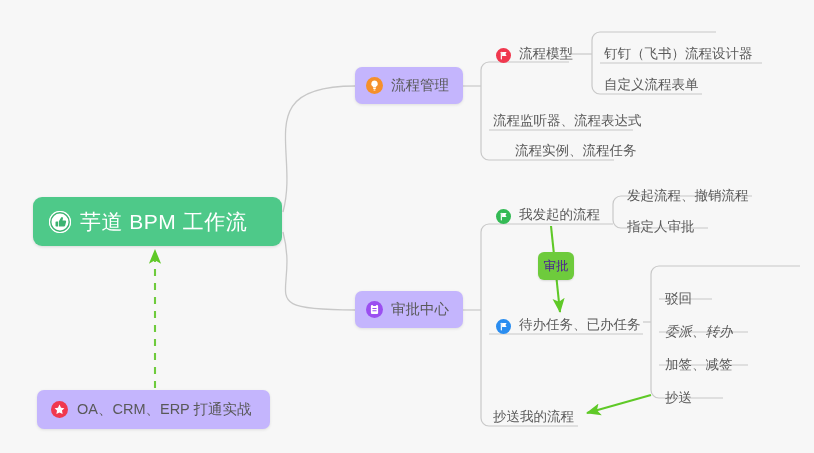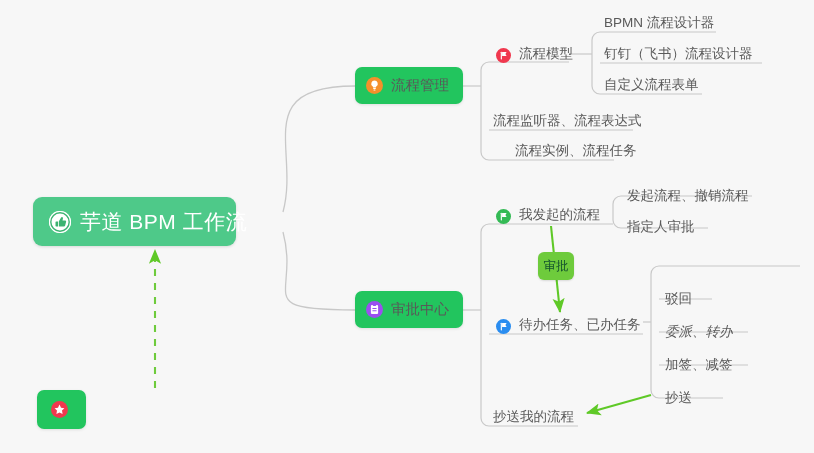--- a/index.html
+++ b/index.html
@@ -26,37 +26,37 @@
     width: 814px;
     height: 453px;
     pointer-events: none;
   }
 
   
   .card {
     position: absolute;
     display: flex;
     align-items: center;
-    background: #22c55e;
+    background: #c4b5fd;
     border-radius: 7px;
     box-shadow: 0 1px 3px rgba(0,0,0,0.10);
     box-sizing: border-box;
     white-space: nowrap;
   }
   .card .label {
     color: #595959;
     font-size: 14.5px;
     line-height: 1;
   }
 
   
   #root-node {
     left: 33px;
     top: 197px;
-    width: 203px;
+    width: 249px;
     height: 49px;
     background: #4ec989;
     border-radius: 9px;
     padding: 16px 16px;
     box-shadow: 0 1px 3px rgba(0,0,0,0.12);
   }
   #root-node .label {
     color: #ffffff;
     font-size: 21px;
     letter-spacing: .5px;
@@ -139,21 +139,21 @@
     width: 36px;
     height: 28px;
     background: #6ecb3c;
     border-radius: 6px;
     display: flex;
     align-items: center;
     justify-content: center;
     box-shadow: 0 1px 2px rgba(0,0,0,0.12);
   }
   #badge-approve .label {
-    color: #14532d;
+    color: #4c1d95;
     font-size: 12.5px;
     line-height: 1;
   }
 </style>
 </head>
 <body>
 
 <div id="canvas">
 
   <svg id="wires" viewBox="0 0 814 453" width="814" height="453">
@@ -216,20 +216,21 @@
     <span class="label">芋道 BPM 工作流</span>
   </div>
 
   <div class="card" id="node-note">
     <span class="cicon">
       <svg width="17" height="17" viewBox="0 0 17 17">
         <circle cx="8.5" cy="8.5" r="8.5" fill="#f0384e"></circle>
         <path d="M8.5 3.6l1.5 3.1 3.4.5-2.4 2.4.6 3.4-3.1-1.6-3.1 1.6.6-3.4L3.6 7.2l3.4-.5z" fill="#ffffff"></path>
       </svg>
     </span>
+    <span class="label">OA、CRM、ERP 打通实战</span>
   </div>
 
   <div class="card" id="node-flow-mgmt">
     <span class="cicon">
       <svg width="17" height="17" viewBox="0 0 17 17">
         <circle cx="8.5" cy="8.5" r="8.5" fill="#f5902b"></circle>
         <path d="M8.5 3.4a3.3 3.3 0 0 1 2 5.9c-.4.3-.6.7-.6 1.1H7.1c0-.4-.2-.8-.6-1.1a3.3 3.3 0 0 1 2-5.9z" fill="#ffffff"></path>
         <rect x="7.1" y="11" width="2.8" height="1.1" rx=".5" fill="#ffffff"></rect>
         <rect x="7.5" y="12.6" width="2" height="1" rx=".5" fill="#ffffff"></rect>
       </svg>
@@ -241,21 +242,20 @@
     <span class="cicon">
       <svg width="15" height="15" viewBox="0 0 17 17">
         <circle cx="8.5" cy="8.5" r="8.5" fill="#f0384e"></circle>
         <rect x="5.4" y="4.2" width="1.3" height="8.8" rx=".5" fill="#ffffff"></rect>
         <path d="M6.9 4.6h5.1l-1.3 2.2 1.3 2.2H6.9z" fill="#ffffff"></path>
       </svg>
     </span>
     <span class="label">流程模型</span>
   </div>
 
-  <div class="leaf" style="left:604px; top:16px;">BPMN 流程设计器</div>
   <div class="leaf" style="left:604px; top:47px;">钉钉（飞书）流程设计器</div>
   <div class="leaf" style="left:604px; top:78px;">自定义流程表单</div>
 
   <div class="leaf" style="left:493px; top:114px;">流程监听器、流程表达式</div>
   <div class="leaf" style="left:493px; top:144px;margin-left:22px;">流程实例、流程任务</div>
 
   <div class="card" id="node-approval-center">
     <span class="cicon">
       <svg width="17" height="17" viewBox="0 0 17 17">
         <circle cx="8.5" cy="8.5" r="8.5" fill="#9b4ff0"></circle>

